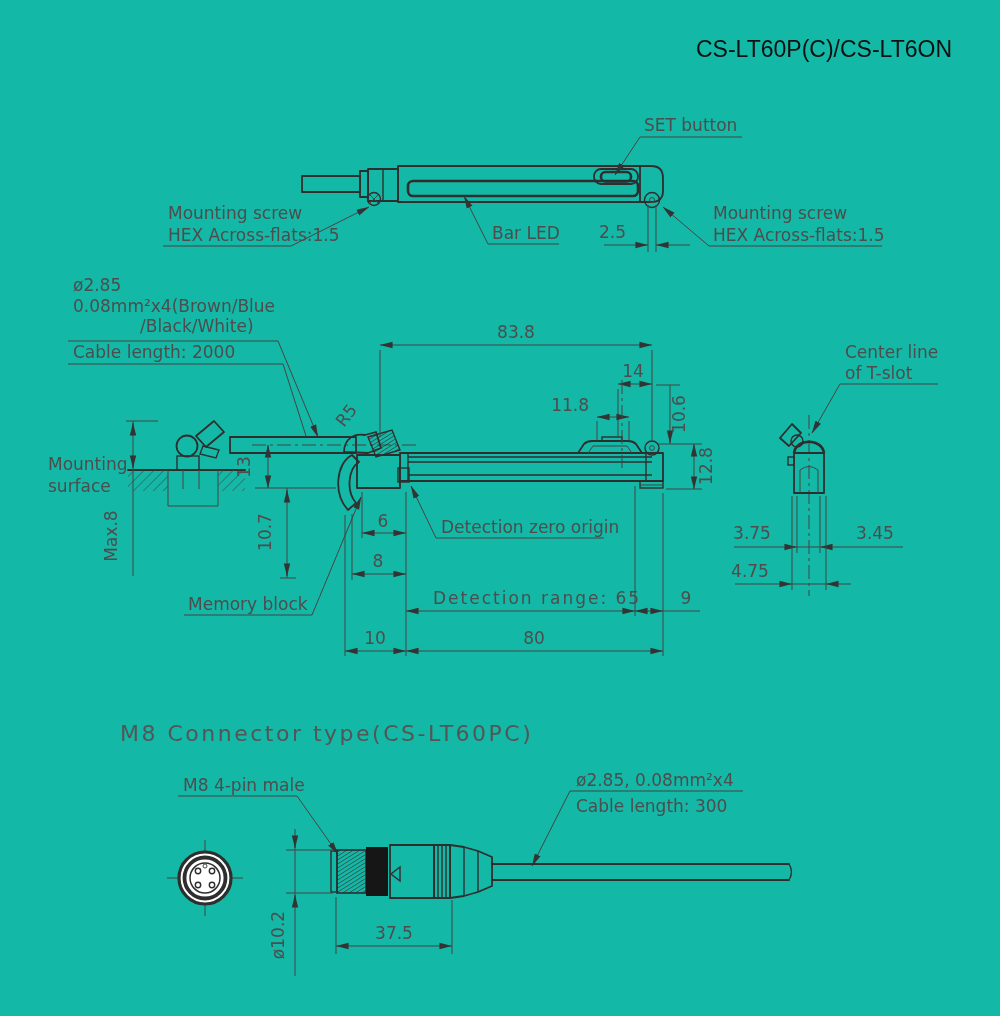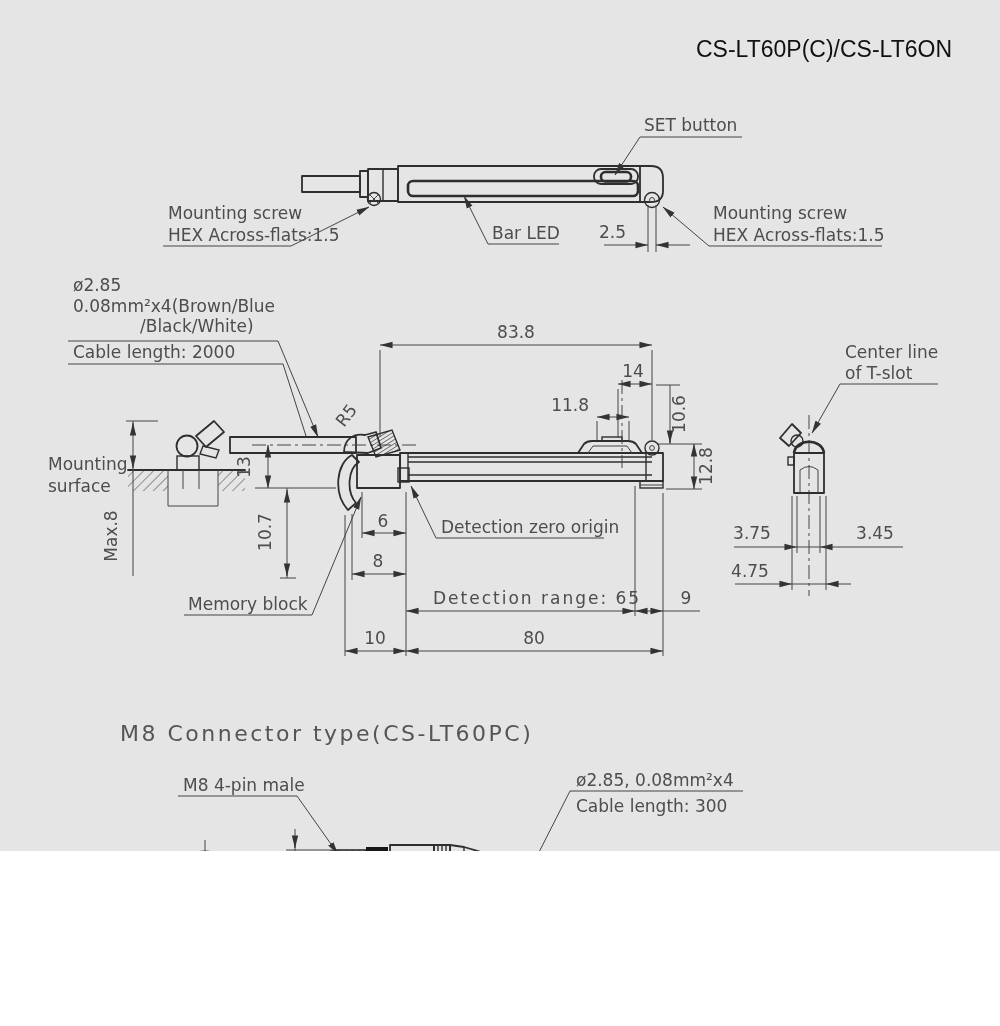--- a/index.html
+++ b/index.html
@@ -1,16 +1,16 @@
 <!DOCTYPE html>
 <html><head>
 <meta charset="utf-8">
 <style>
   html,body{margin:0;padding:0;background:#fff;}
-  .page{width:1000px;height:851px;background:#e5e5e5;position:relative;font-family:"DejaVu Sans",sans-serif;}
+  .page{width:1000px;height:1016px;background:#14b8a6;position:relative;font-family:"DejaVu Sans",sans-serif;}
   svg text{font-family:"DejaVu Sans",sans-serif;fill:#4d4d4d;}
   .ttl{font-size:23px;fill:#111;font-weight:500;font-family:"Liberation Sans","DejaVu Sans",sans-serif;}
   .sect{font-size:22px;letter-spacing:2.5px;fill:#555;}
   .lbl{font-size:17px;}
   .dim{font-size:17px;}
   .sp{letter-spacing:2px;}
   .obj{stroke:#2e2e2e;stroke-width:1.8;fill:none;stroke-linejoin:round;stroke-linecap:round;}
   .ob2{stroke:#2e2e2e;stroke-width:2.6;fill:none;stroke-linejoin:round;}
   .om{stroke:#2e2e2e;stroke-width:1.4;fill:none;}
   .thin{stroke:#444;stroke-width:1;fill:none;}

